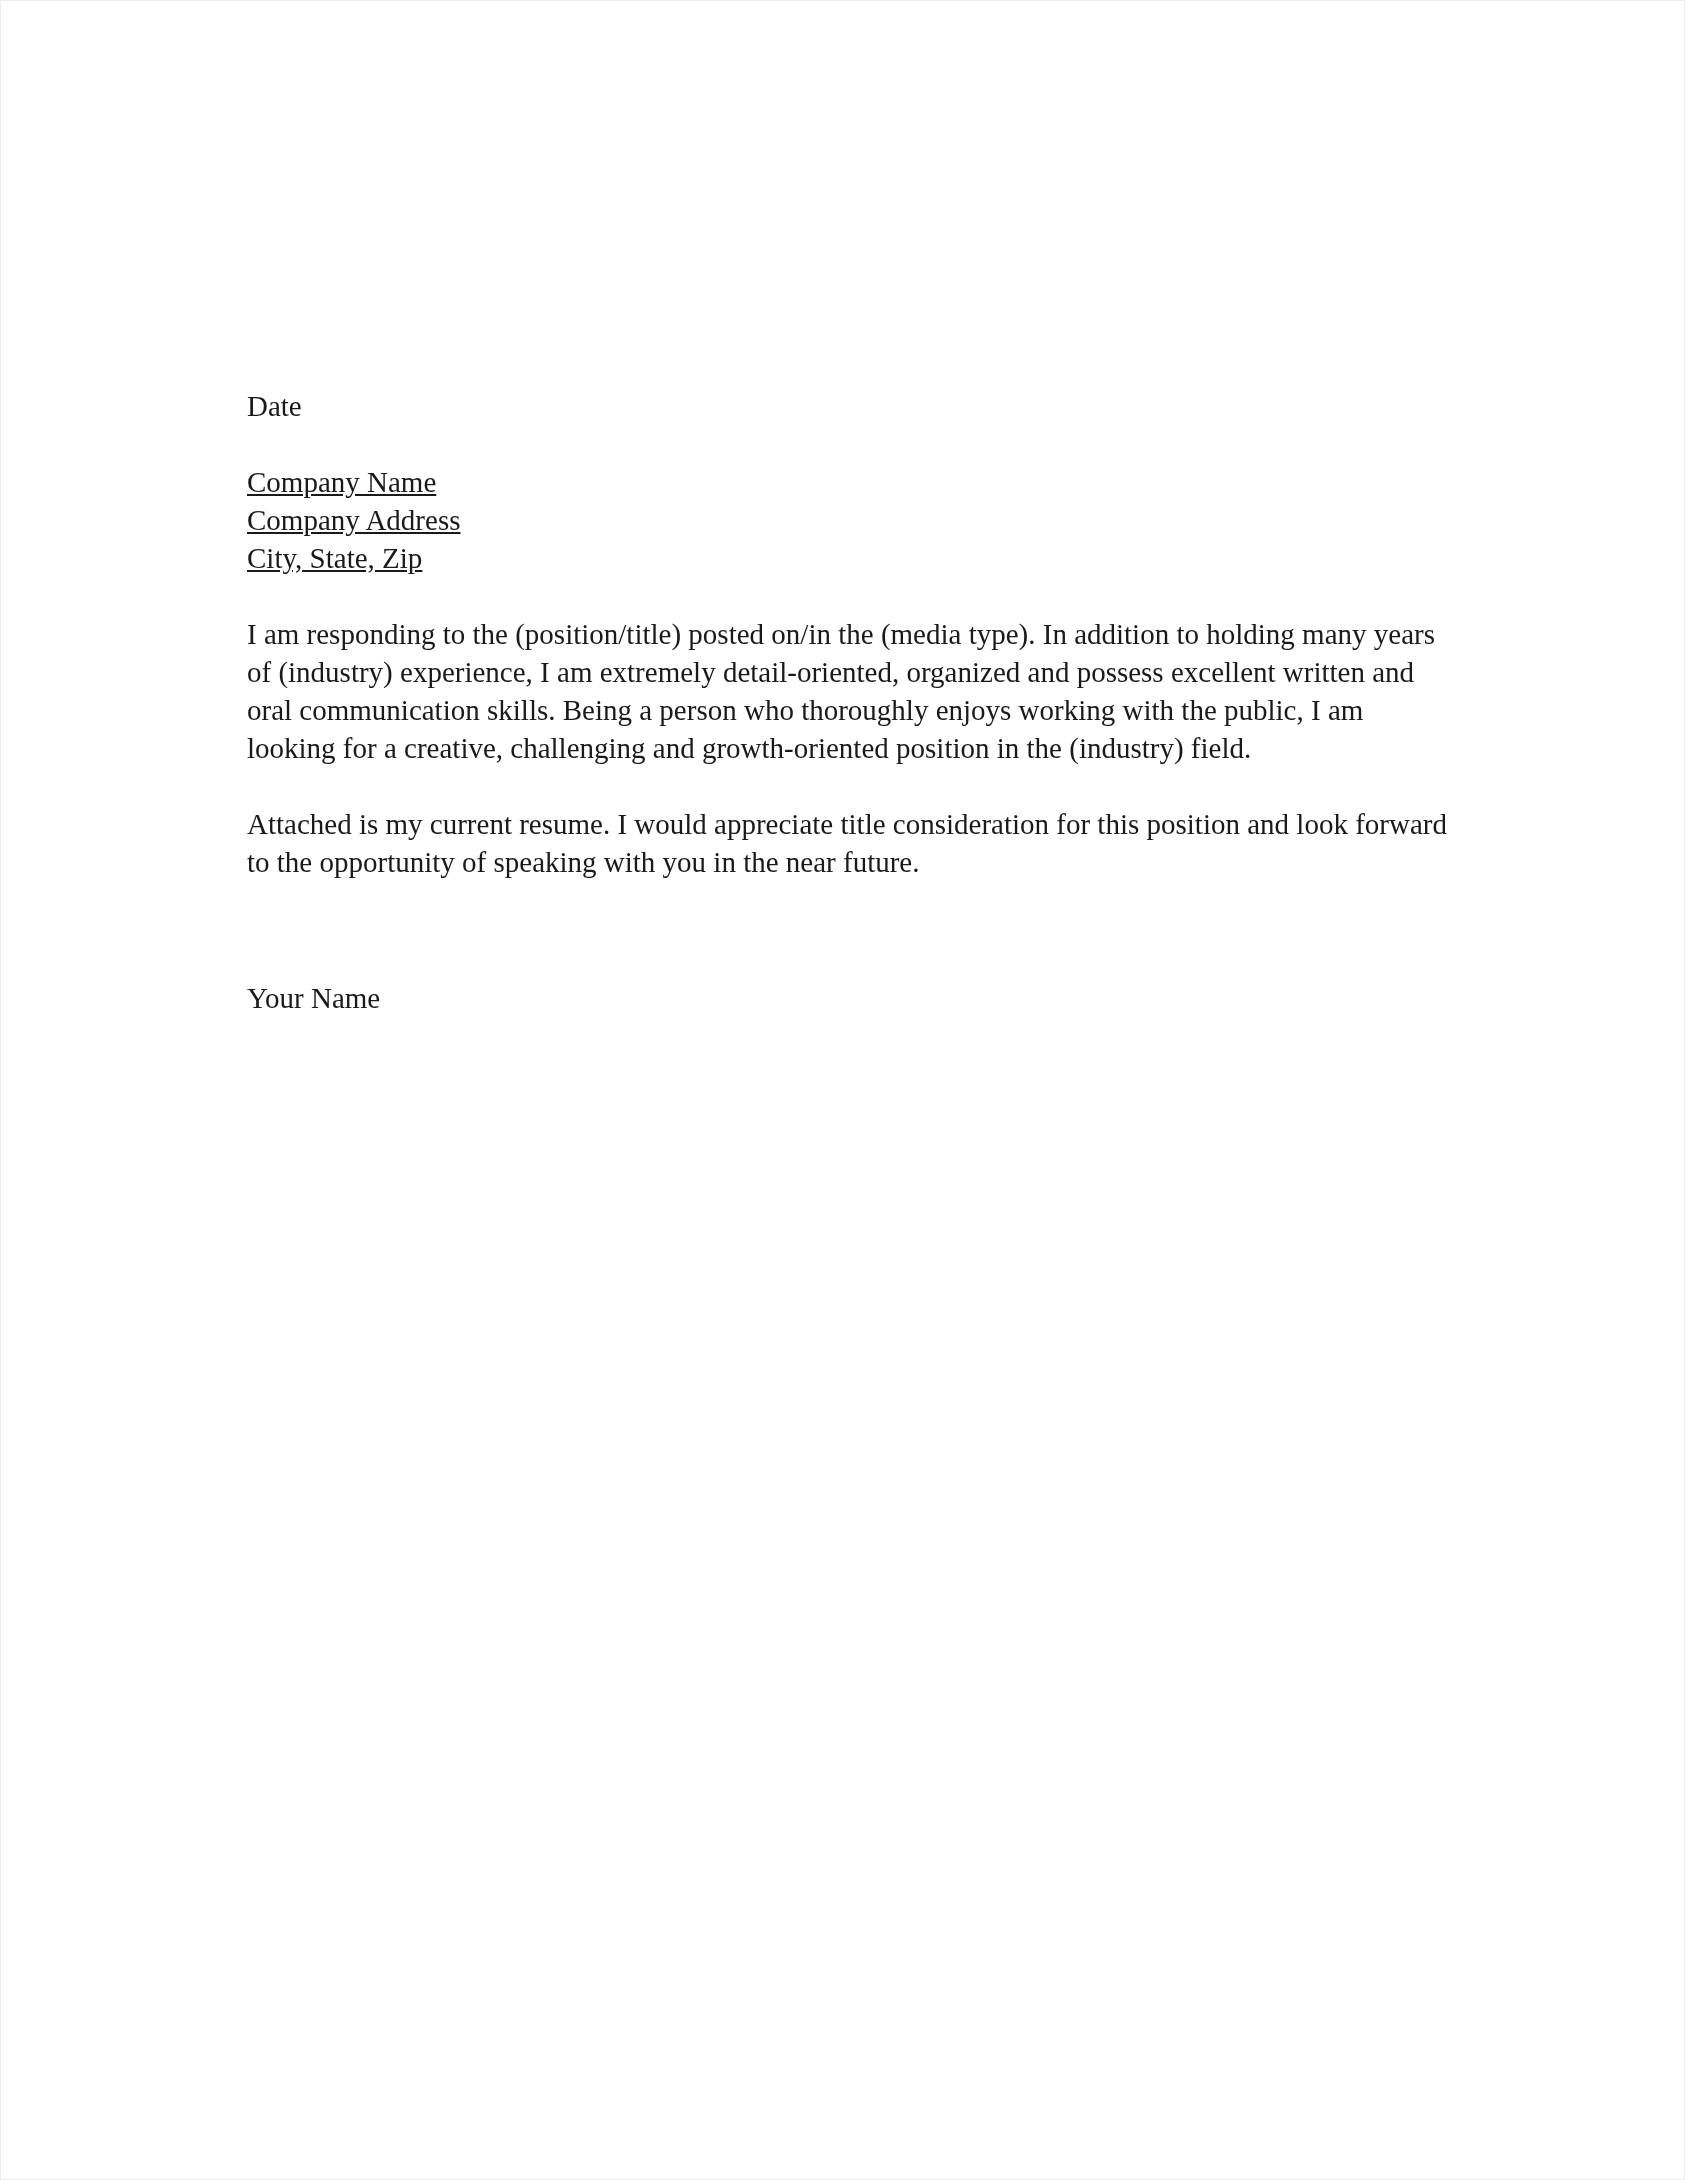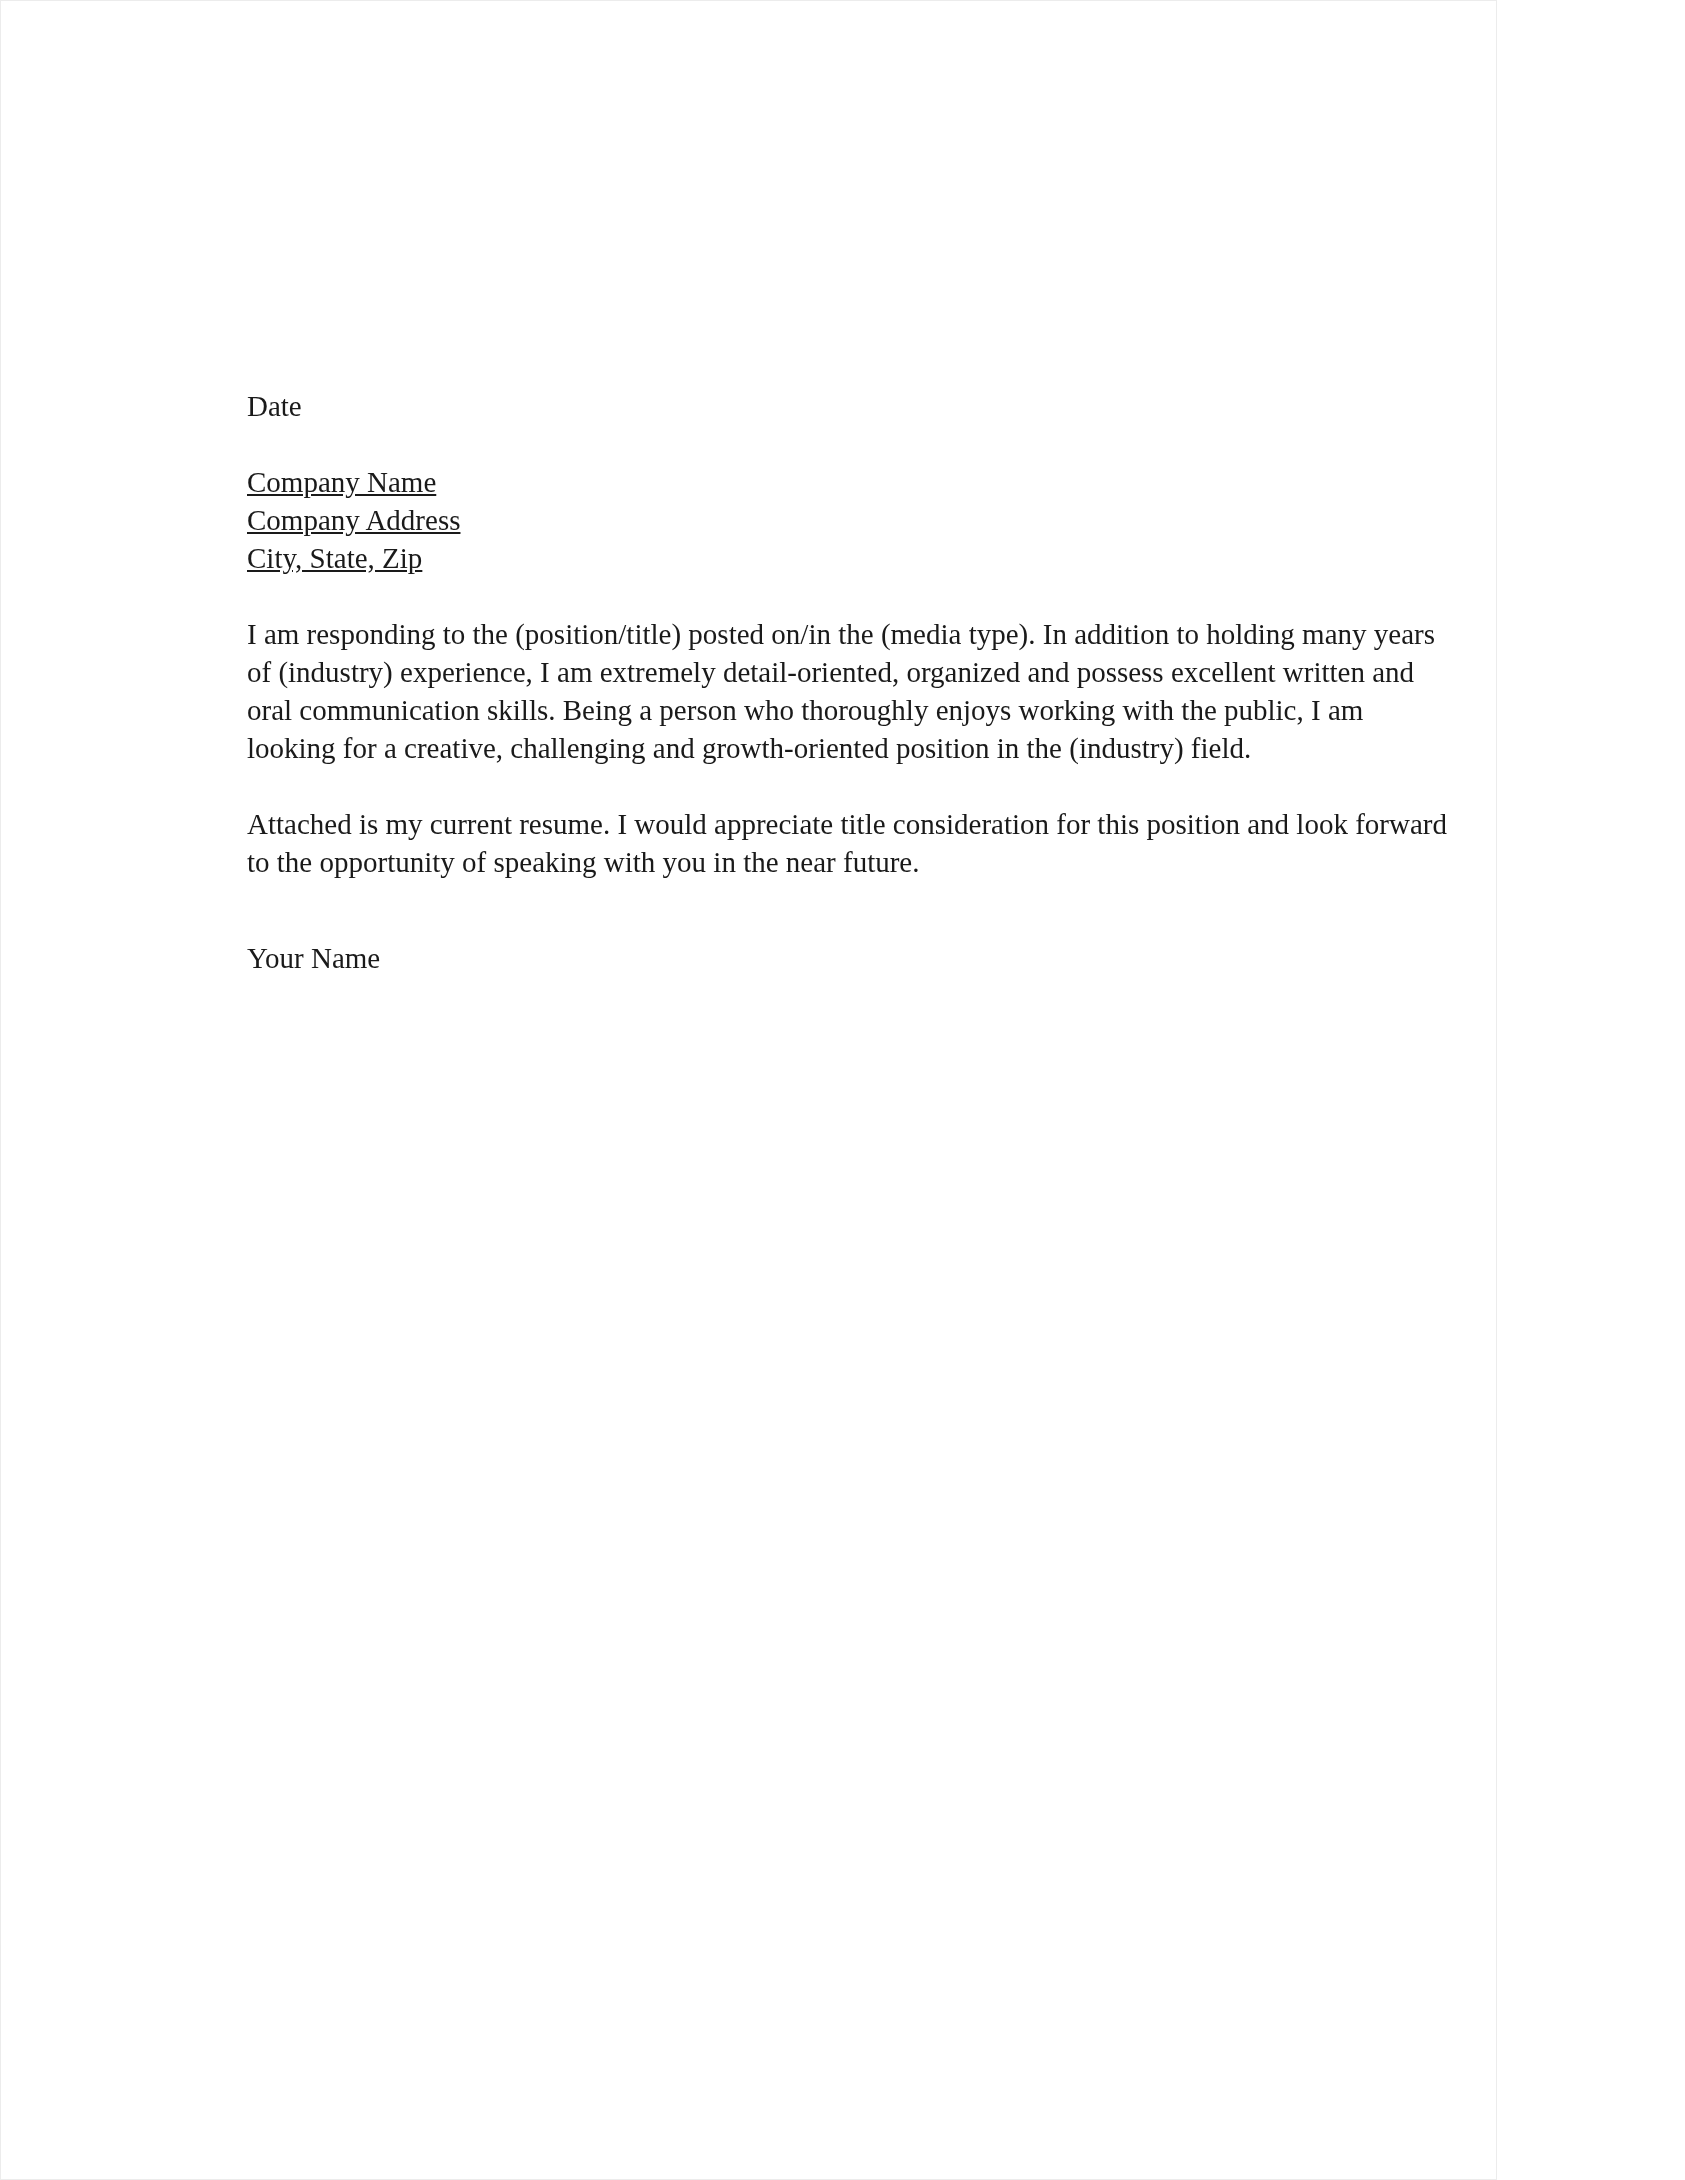--- a/index.html
+++ b/index.html
@@ -2,21 +2,21 @@
 <html style="font-size:14px"><head>
 <meta charset="utf-8">
 <style>
   html, body {
     margin: 0;
     padding: 0;
     background: #ffffff;
   }
   .page {
     position: relative;
-    width: 1497px;
+    width: 1685px;
     height: 2180px;
     background: #ffffff;
     box-sizing: border-box;
     border: 0.9px solid #ececec;
     font-family: "Liberation Serif", "DejaVu Serif", serif;
     color: #1a1a1a;
     overflow: hidden;
     padding-left: 48px;
   }
   .letter {
@@ -31,21 +31,21 @@
     margin: 0 0 38px 0;
   }
   .block p {
     margin: 0;
   }
   .address-line {
     display: block;
     text-decoration: underline;
   }
   .signature {
-    margin-top: 58px;
+    margin-top: 98px;
   }
 </style>
 </head>
 <body>
 
 <div class="page">
   <div class="letter">
 
     <div class="block">
       <p>Date</p>

